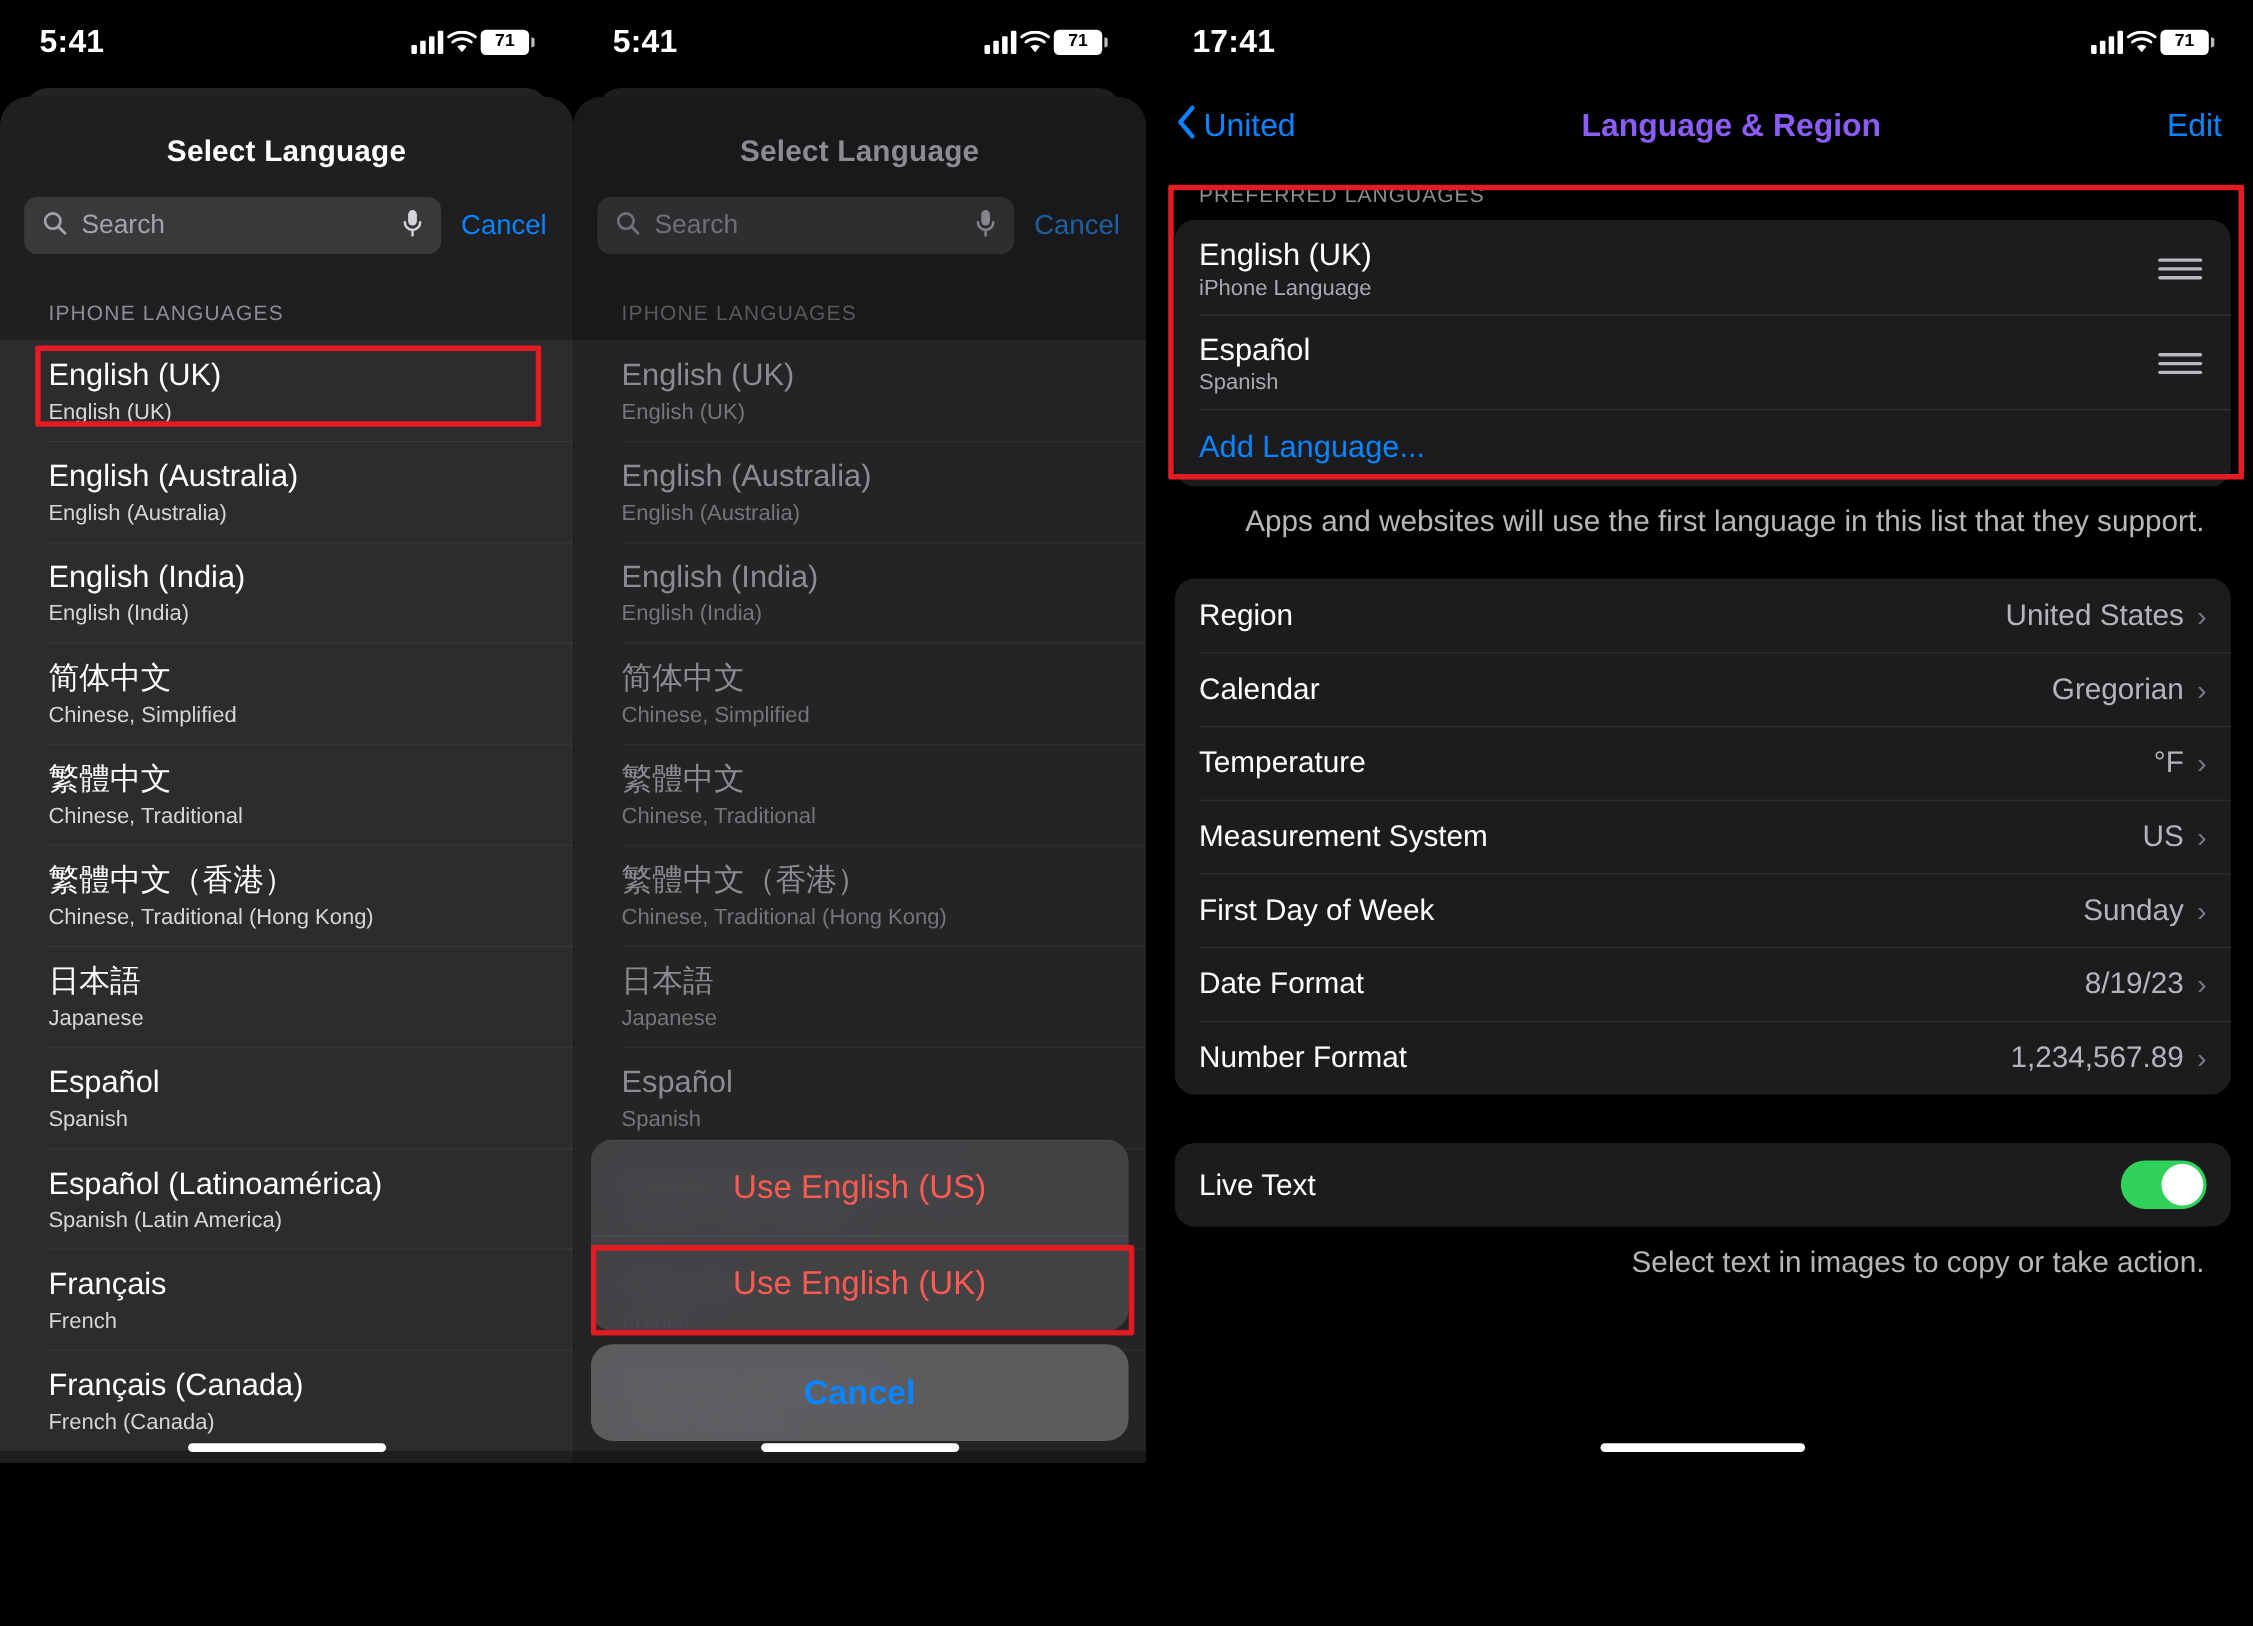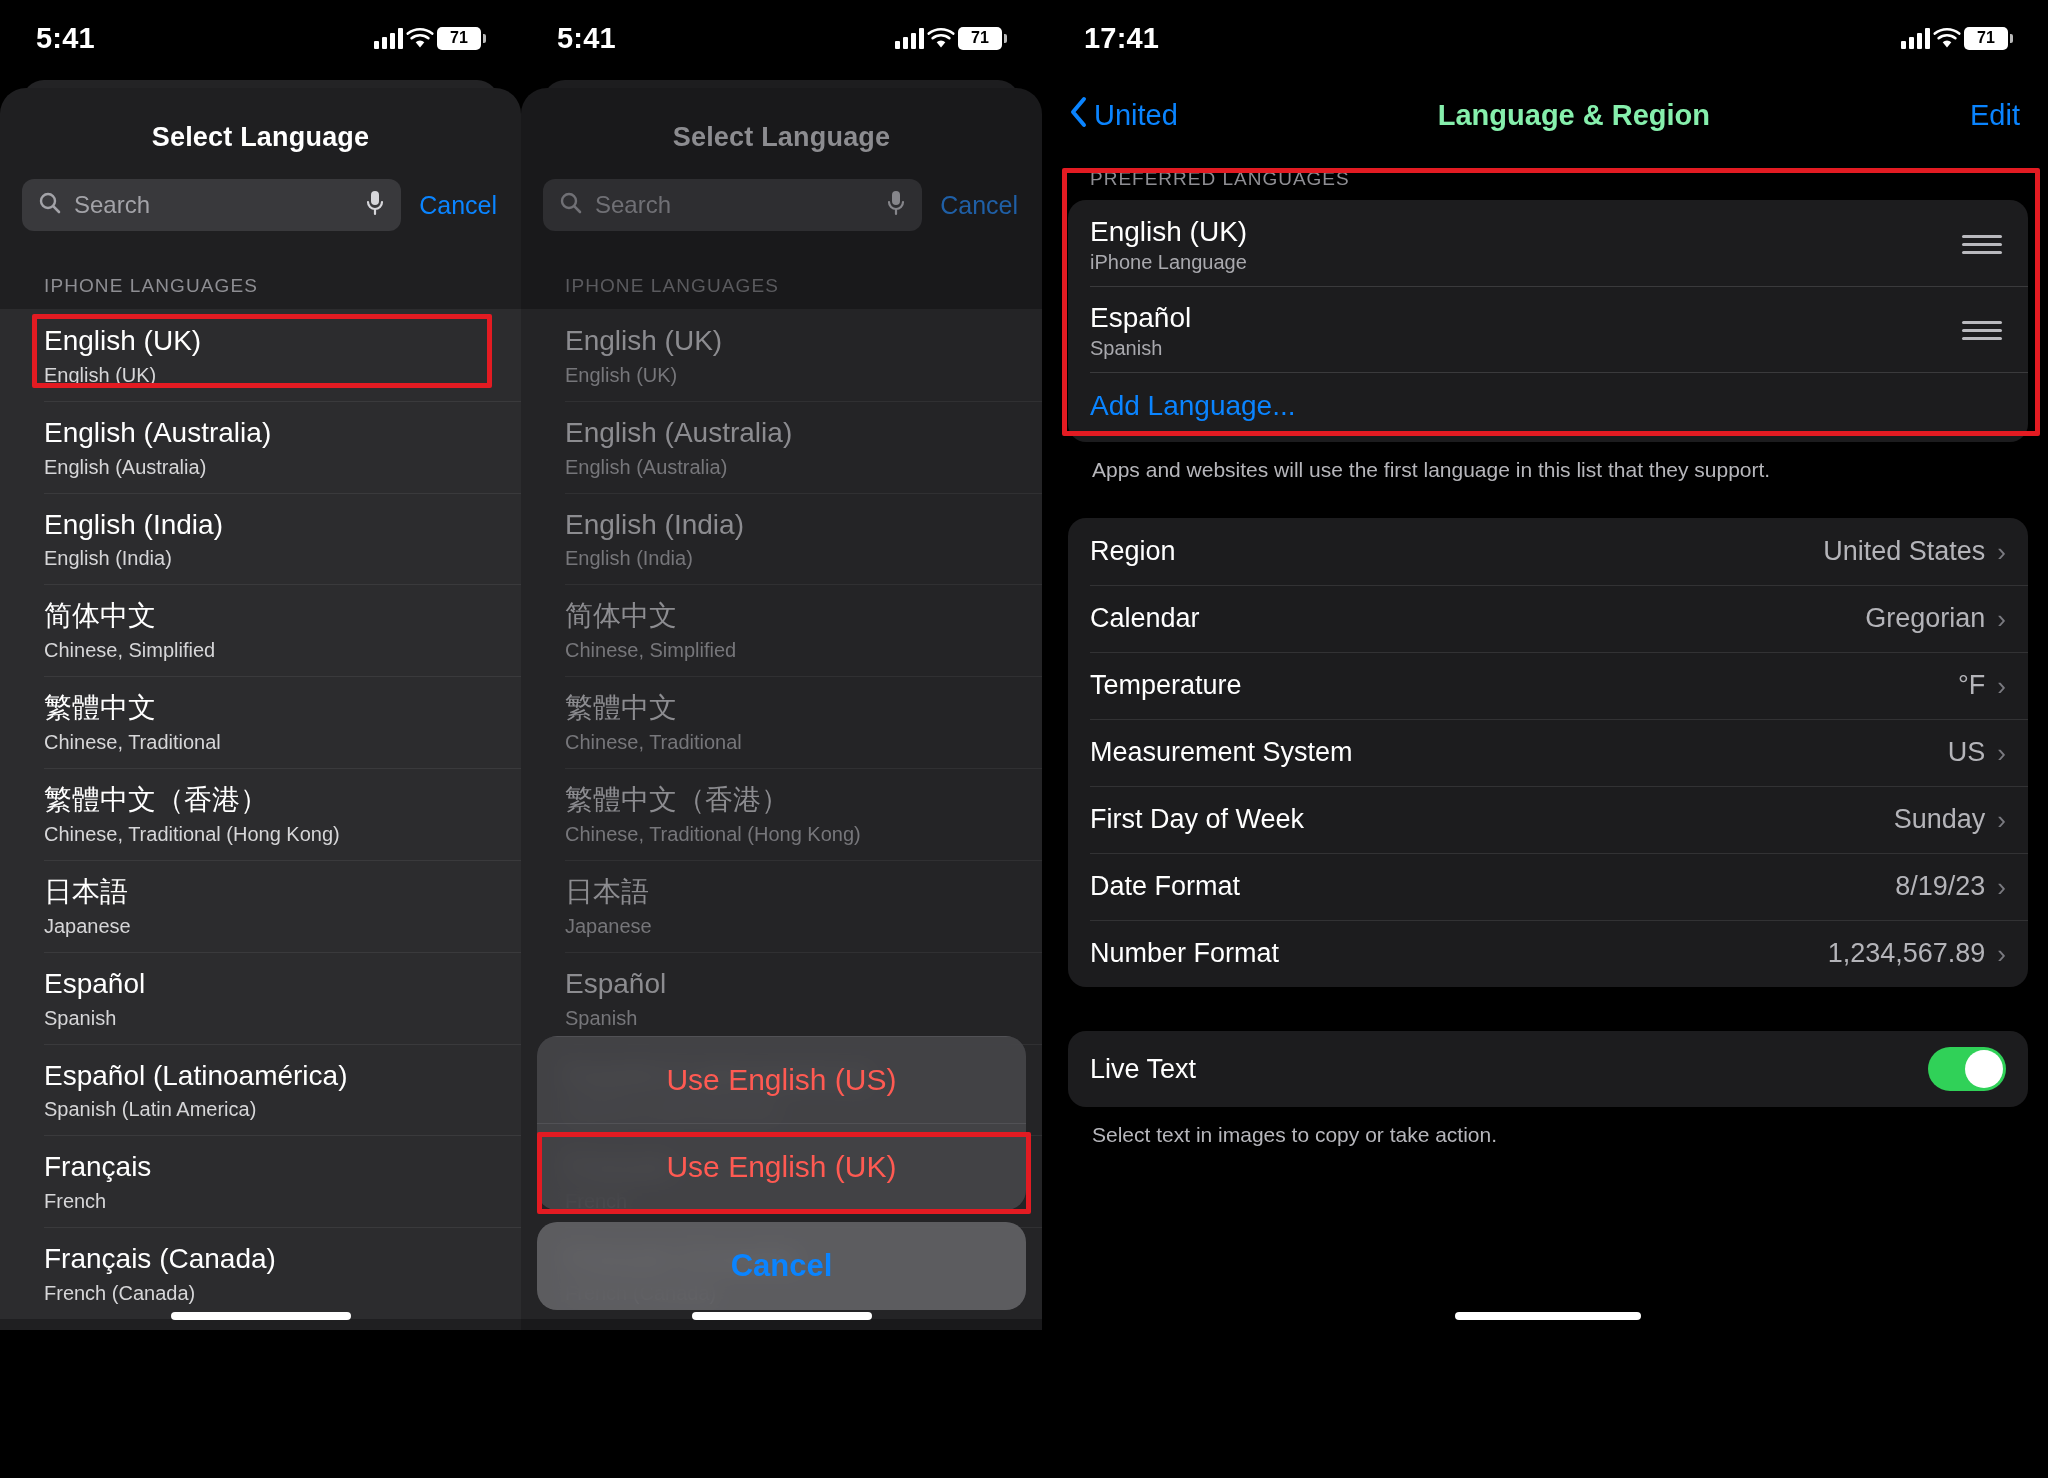--- a/index.html
+++ b/index.html
@@ -110,42 +110,42 @@
   .as-cancel {
     text-align:center; font-size:31px; font-weight:700; color:#0a84ff; padding:26px 0;
   }
 
   
   .navbar {
     display:flex; align-items:center; justify-content:space-between;
     padding:8px 28px 0 22px; height:70px;
   }
   .nav-back { display:flex; align-items:center; gap:6px; color:#0a84ff; font-size:29px; }
-  .nav-title { color:#86efac; font-size:29px; font-weight:700; }
+  .nav-title { color:#8b5cf6; font-size:29px; font-weight:700; }
   .nav-edit { color:#0a84ff; font-size:29px; }
 
   .settings-body { padding:0 20px; }
   .grp-header {
     color:#8e8e93; font-size:19px; letter-spacing:1px; padding:22px 0 10px 22px;
   }
   .card { background:#1c1c1e; border-radius:18px; overflow:hidden; }
   .pref-row {
     display:flex; align-items:center; justify-content:space-between;
     padding:14px 26px 12px 22px; position:relative;
   }
   .pref-row + .pref-row::before, .addlang::before {
     content:""; position:absolute; left:22px; right:0; top:0; height:1px; background:#3a3a3c;
   }
   .pref-main { color:#fff; font-size:28px; line-height:1.25; }
   .pref-sub { color:#a9a9ae; font-size:20px; margin-top:2px; }
   .drag-handle { display:flex; flex-direction:column; gap:5px; }
   .drag-handle i { display:block; width:40px; height:3px; background:#b9b9be; border-radius:2px; }
   .addlang { position:relative; padding:18px 22px 20px 22px; }
   .addlang span { color:#0a84ff; font-size:28px; }
-  .footnote { color:#b6b6bb; font-size:21px; line-height:1.35; padding:14px 24px 0 24px; }
+  .footnote { color:#b6b6bb; font-size:27px; line-height:1.35; padding:14px 24px 0 24px;text-align:right; }
 
   .list-card { background:#1c1c1e; border-radius:18px; overflow:hidden; margin-top:34px; }
   .set-row {
     display:flex; align-items:center; justify-content:space-between;
     padding:18px 22px 18px 22px; position:relative;
   }
   .set-row + .set-row::before {
     content:""; position:absolute; left:22px; right:0; top:0; height:1px; background:#323234;
   }
   .set-label { color:#fff; font-size:27px; }

